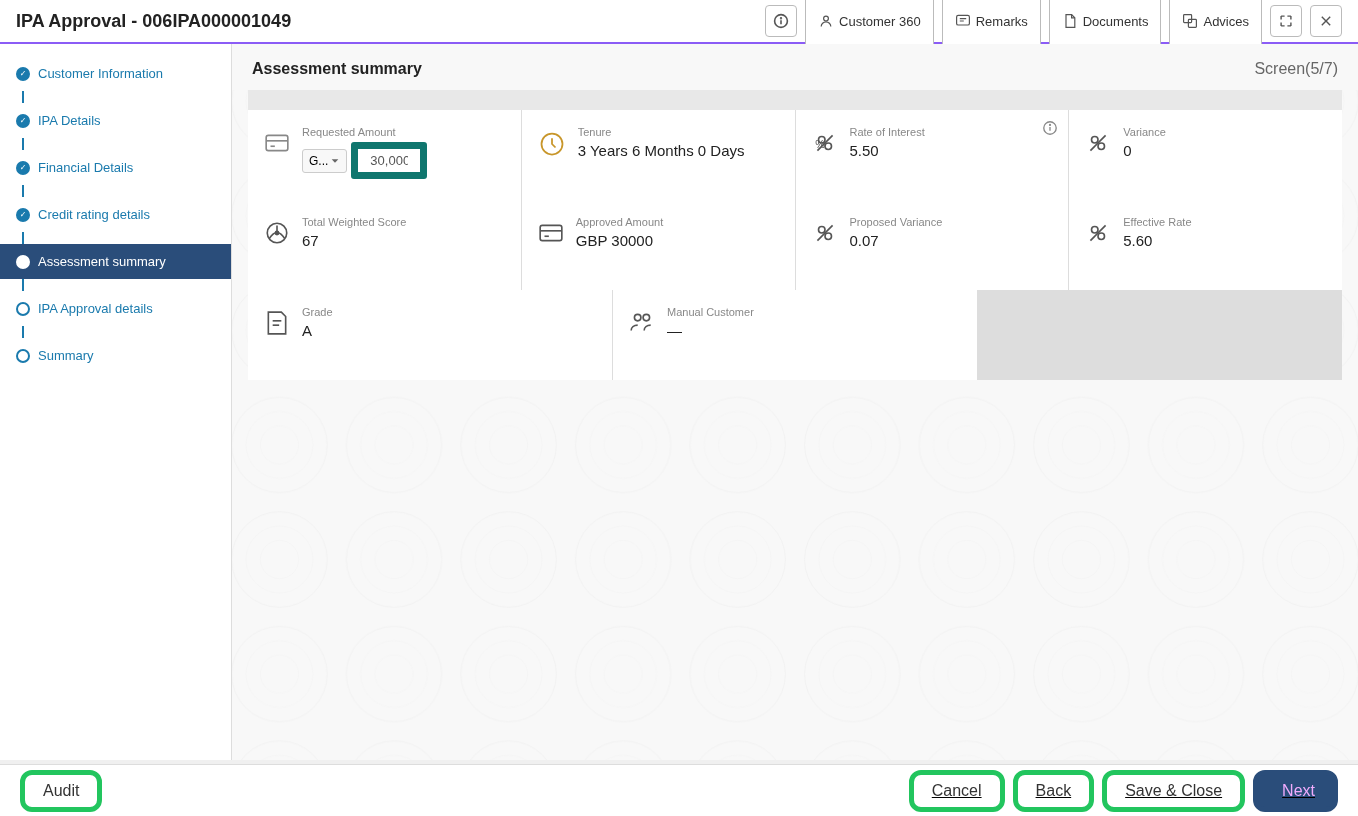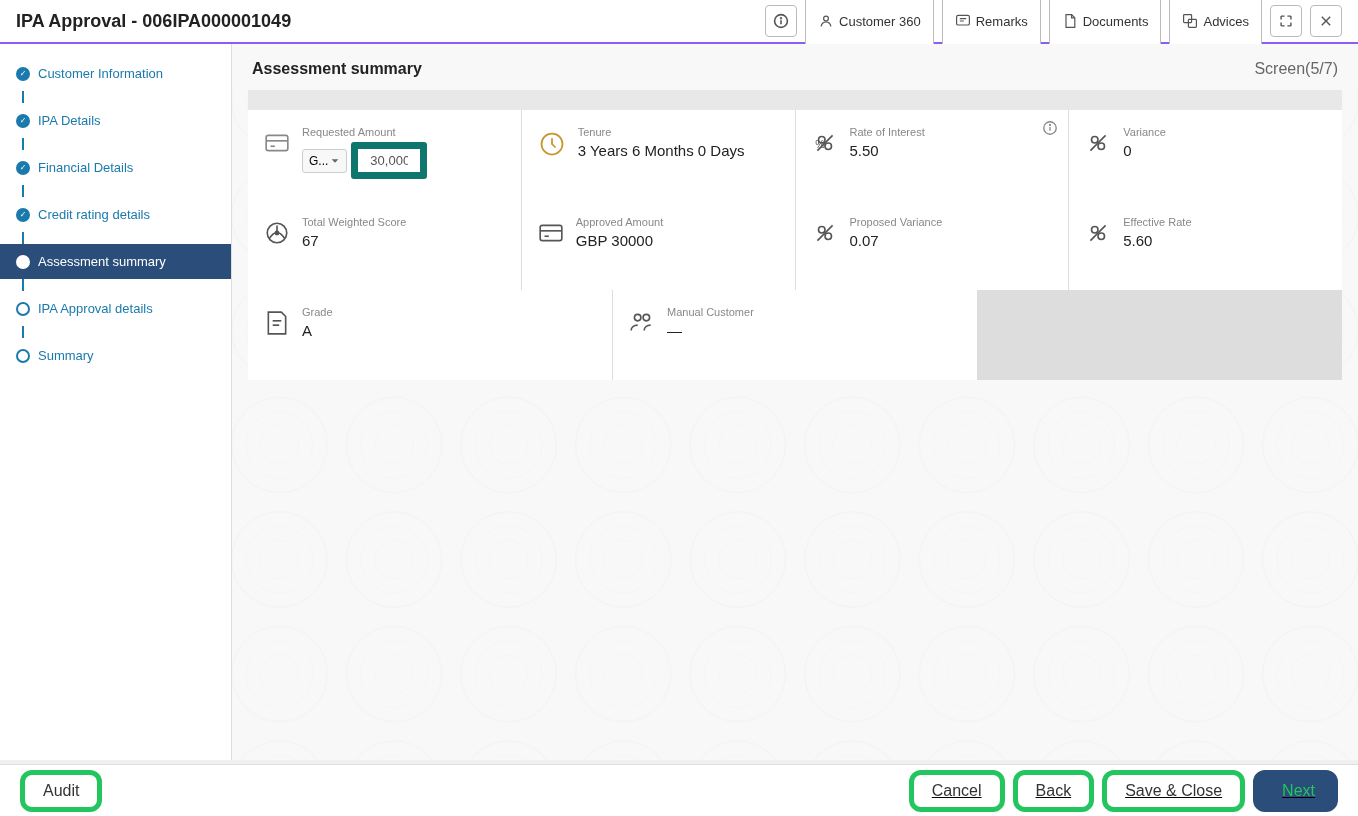--- a/index.html
+++ b/index.html
@@ -253,21 +253,21 @@
       padding: 7px 18px;
       border-radius: 12px;
       font-size: 16px;
       cursor: pointer;
       border: 5px solid #22c55e;
       background: #fff;
       color: #333;
     }
     .btn-primary {
       background: #2a4d7a;
-      color: #22c55e;
+      color: #f0abfc;
       border-color: #2a4d7a;
       padding-left: 24px;
     }
   </style>
 </head>
 <body>
 
 <div class="header">
   <span class="header-title">IPA Approval - 006IPA000001049</span>
   <div class="header-actions">

